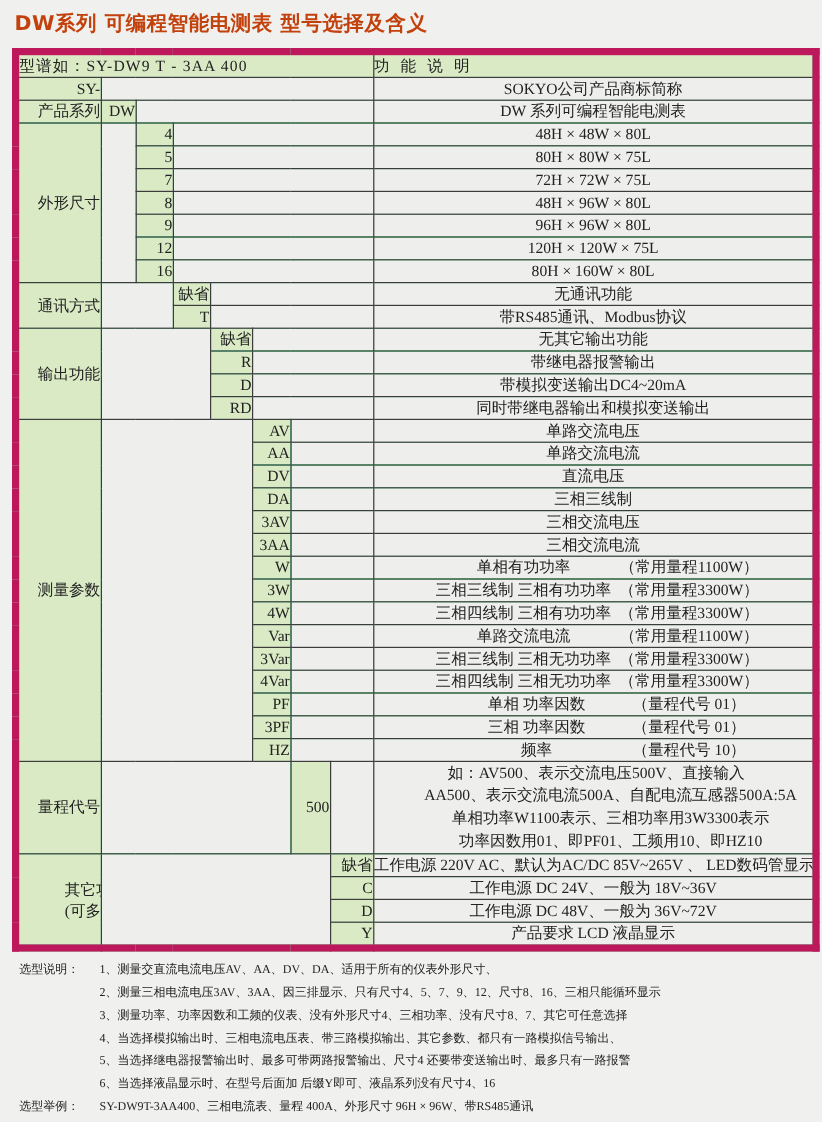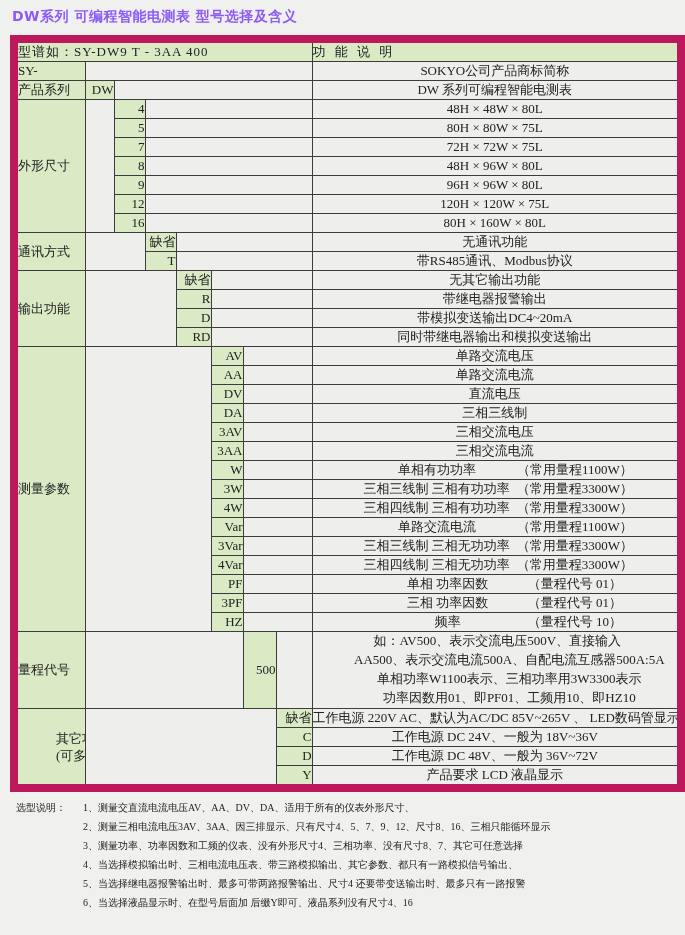--- a/index.html
+++ b/index.html
@@ -7,46 +7,46 @@
     width:685px;height:935px;
     background:#f0f0ee;
     font-family:"Liberation Serif","DejaVu Serif",serif;
     color:#222;
     overflow:hidden;
   }
   .page{position:relative;padding:8px 8px 0 10px;}
   .title{
     font-family:"DejaVu Sans","Liberation Sans",sans-serif;
     font-weight:bold;
-    font-size:14px;
-    color:#8b5cf6;
+    font-size:17px;
+    color:#c2410c;
     margin:0 0 9px 2px;
     letter-spacing:0.5px;
     white-space:nowrap;
   }
   table.model-table{
     border-collapse:collapse;
     table-layout:fixed;
     width:667px;
-    border:8px solid #be185d;
+    border:6px solid #be185d;
     background:#86efac;
     font-family:Liberation Serif, serif;
   }
   table.model-table td{
     border:1px solid #3c3c3c;
     font-size:13px;
     height:18px;
     line-height:18px;
     padding:0;
     overflow:hidden;
     white-space:nowrap;
     background:#eeeeec;
   }
   td.green{background:#d9eac5 !important;}
-  td.label-cell{text-align:left;}
+  td.label-cell{text-align:right;}
   td.code-cell{text-align:right;}
   td.desc-cell{padding-left:5px;text-align:center;}
   td.model-header{padding-left:22px;letter-spacing:1px;}
   td.function-header{text-align:left;letter-spacing:3px;}
   .desc-main{display:inline-block;min-width:160px;}
   td.tall-desc{line-height:19px;}
   td.tall-desc .dline{height:19px;padding-left:5px;}
   td.tall-desc .dline.indent{padding-left:29px;}
   .label-line{display:block;line-height:17px;padding-left:38px;}
   .notes{
@@ -285,15 +285,21 @@
       <span class="note-label">选型说明：</span>
       <div class="note-items" id="note-items">
           <div class="note-item">1、测量交直流电流电压AV、AA、DV、DA、适用于所有的仪表外形尺寸、</div>
           <div class="note-item">2、测量三相电流电压3AV、3AA、因三排显示、只有尺寸4、5、7、9、12、尺寸8、16、三相只能循环显示</div>
           <div class="note-item">3、测量功率、功率因数和工频的仪表、没有外形尺寸4、三相功率、没有尺寸8、7、其它可任意选择</div>
           <div class="note-item">4、当选择模拟输出时、三相电流电压表、带三路模拟输出、其它参数、都只有一路模拟信号输出、</div>
           <div class="note-item">5、当选择继电器报警输出时、最多可带两路报警输出、尺寸4 还要带变送输出时、最多只有一路报警</div>
           <div class="note-item">6、当选择液晶显示时、在型号后面加 后缀Y即可、液晶系列没有尺寸4、16</div>
         </div>
     </div>
+    <div class="note-row example-row">
+      <span class="note-label">选型举例：</span>
+      <div class="note-items">
+        <div class="note-item">SY-DW9T-3AA400、三相电流表、量程 400A、外形尺寸 96H × 96W、带RS485通讯</div>
+      </div>
+    </div>
   </div>
 
 </div>
 
 </body></html>

